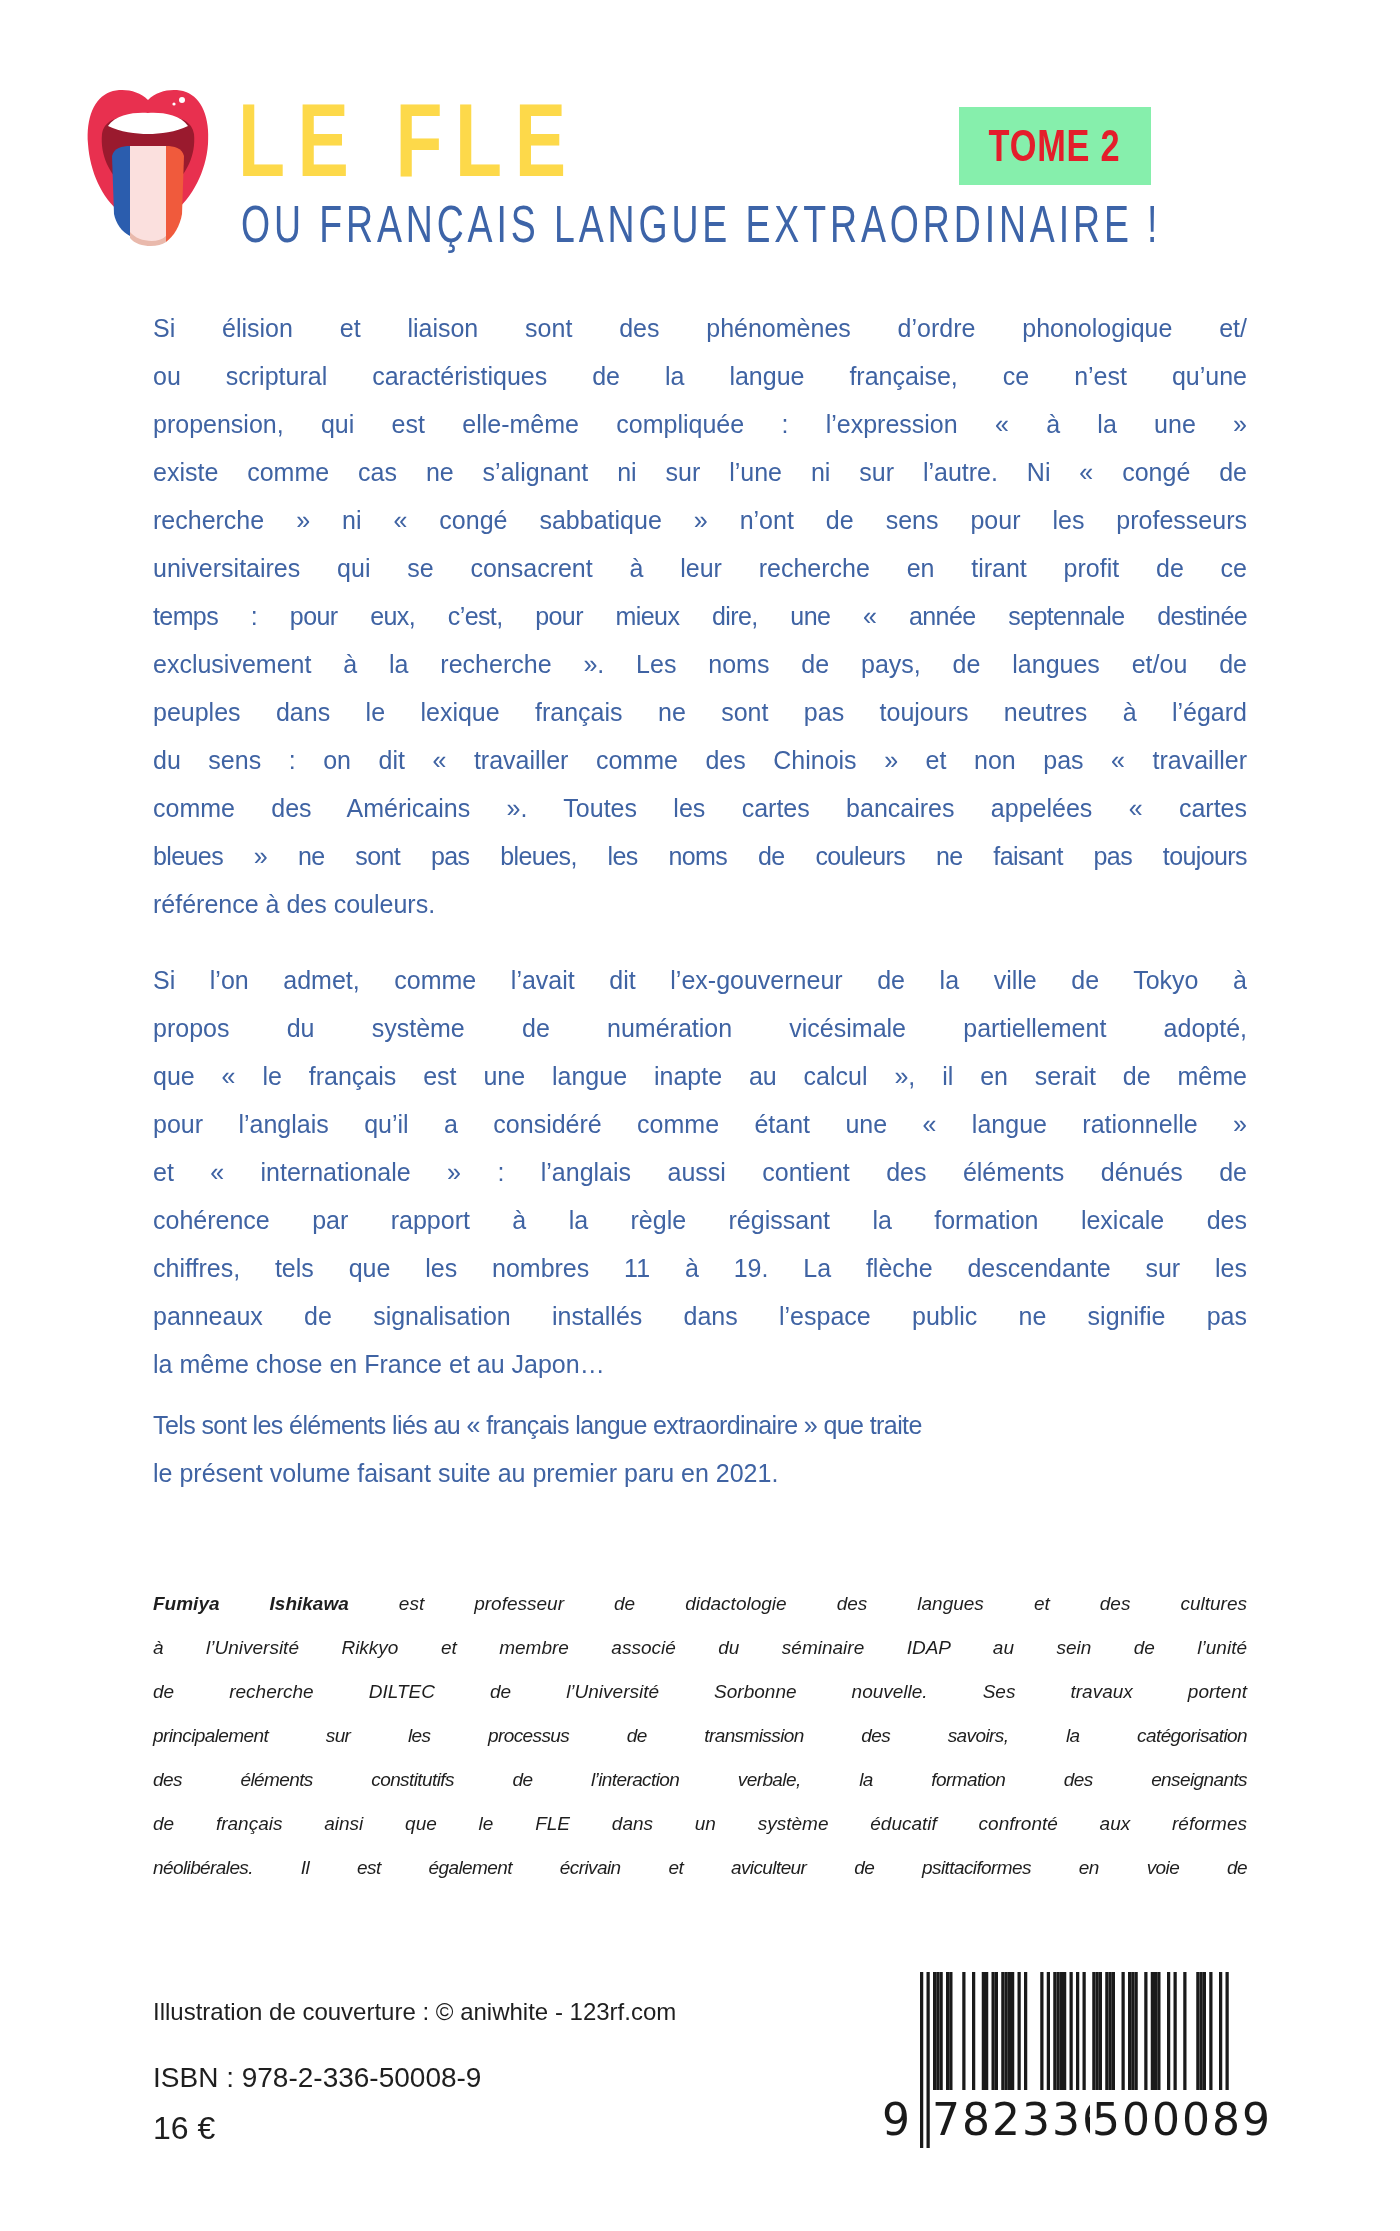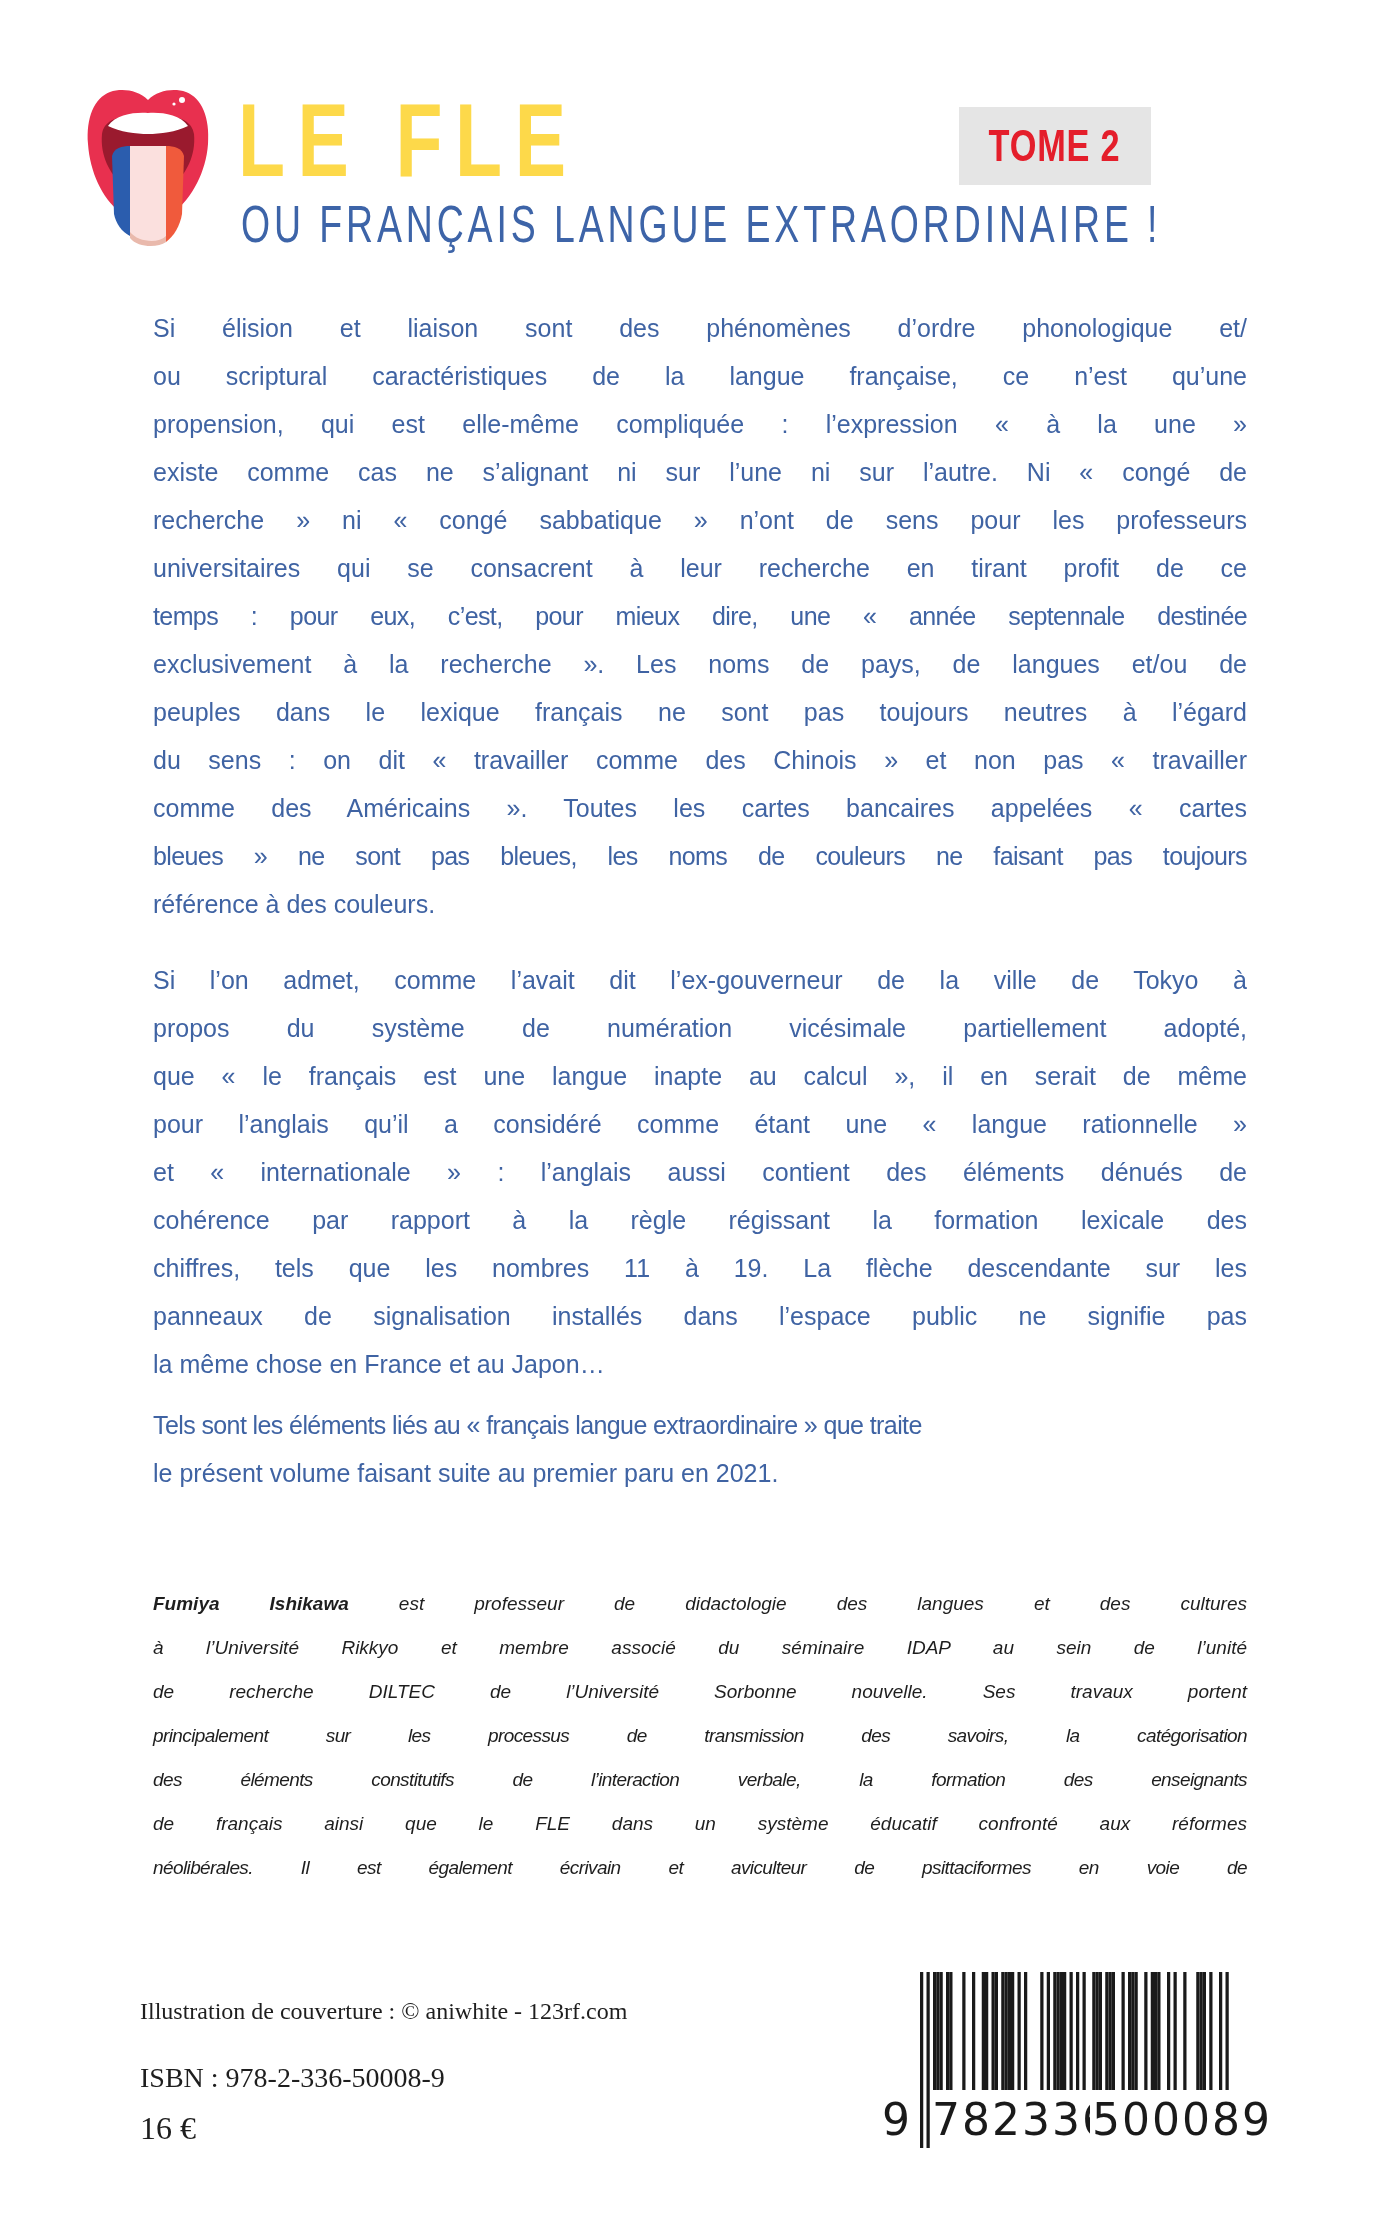--- a/index.html
+++ b/index.html
@@ -14,21 +14,21 @@
     font-size: 104px; color: #FDD94A; letter-spacing: 17px;
     transform: scaleX(0.74); transform-origin: left center; white-space: nowrap;
   }
   #title-sub {
     left: 241px; top: 196px; height: 56px; line-height: 56px;
     font-family: "Liberation Sans", sans-serif; font-weight: normal;
     font-size: 52px; color: #3D64A8; letter-spacing: 5.4px;
     transform: scaleX(0.72); transform-origin: left center; white-space: nowrap;
   }
   #tome-badge {
-    left: 959px; top: 107px; width: 192px; height: 78px; background: #e5e5e5;
+    left: 959px; top: 107px; width: 192px; height: 78px; background: #86efac;
     display: flex; align-items: center; justify-content: center;
   }
   #tome-label {
     font-family: "Liberation Sans", sans-serif; font-weight: bold; font-size: 44px;
     color: #E41E2B; transform: scaleX(0.78); white-space: nowrap; letter-spacing: 1px;
   }
 
   
   .blurb { left: 153px; width: 1094px; font-family: "Liberation Sans", sans-serif;
            font-size: 25px; color: #3F63A3; }
@@ -37,21 +37,21 @@
   .line.last { text-align-last: left; }
   .tight { letter-spacing: -0.6px; }
 
   
   .bio { left: 153px; width: 1094px; font-family: "Liberation Sans", sans-serif;
          font-style: italic; font-size: 19px; color: #1E1E1E; }
   .bio .line { height: 44px; line-height: 44px; }
   .bio .name { font-weight: bold; }
 
   
-  .credit { left: 140px; font-family: Liberation Serif, serif; color: #1E1E1E; white-space: nowrap; }
+  .credit { left: 153px; font-family: Liberation Sans, sans-serif; color: #1E1E1E; white-space: nowrap; }
   #illustration-credit { top: 1998px; font-size: 24px; }
   #isbn { top: 2062px; font-size: 28px; }
   #price { top: 2110px; font-size: 32px; }
 
   
   #barcode { left: 880px; top: 1972px; width: 380px; height: 178px; }
   #barcode-digits {
     position: absolute; left: 0; top: 118px; width: 380px; height: 60px;
     font-family: "DejaVu Sans", sans-serif; font-size: 44px; color: #1a1a1a; white-space: nowrap;
   }

